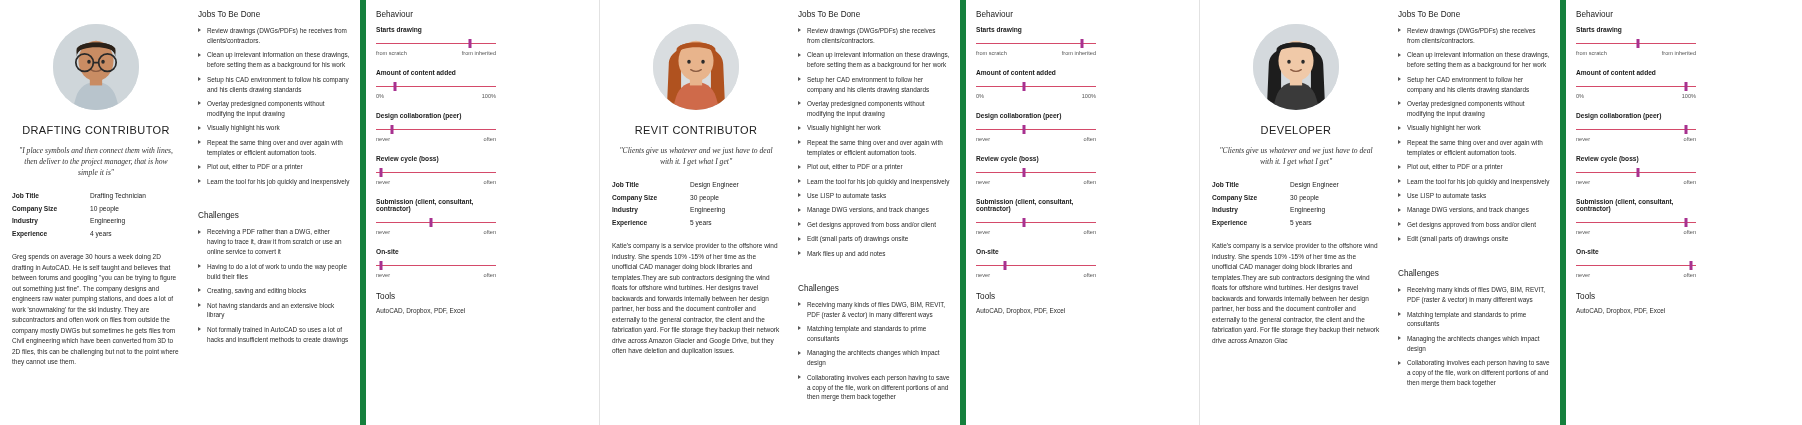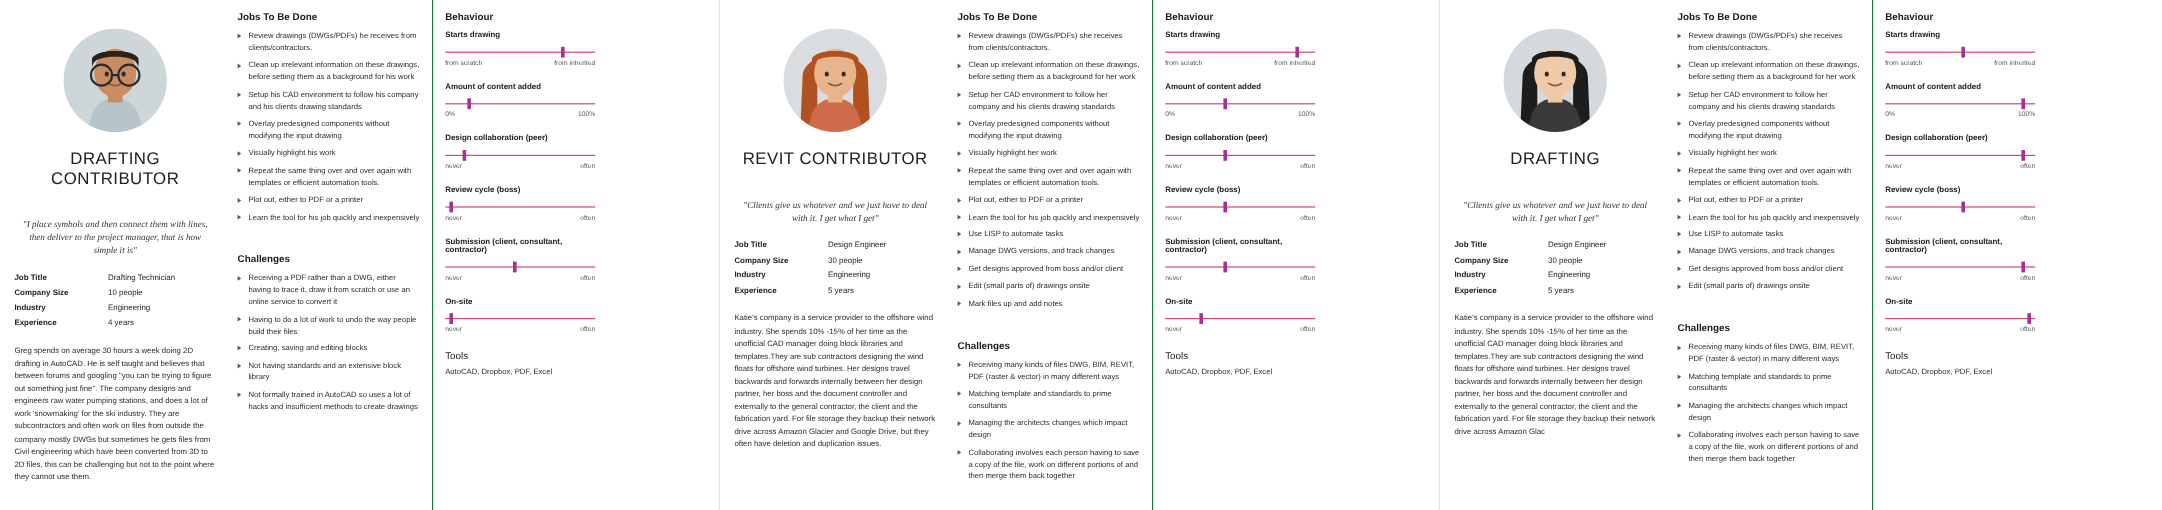--- a/index.html
+++ b/index.html
@@ -42,25 +42,25 @@
   }
   .avatar {
     width: 86px; height: 86px;
     border-radius: 50%;
     position: relative;
     overflow: hidden;
     background: #d8dde0;
   }
   .persona-name {
     text-align: center;
-    font-size: 14px;
+    font-size: 11px;
     letter-spacing: .4px;
     color: #202020;
     font-weight: 400;
-    margin-bottom: 25px;
+    margin-bottom: 9px;
   }
   .quote {
     font-size: 7.6px;
     line-height: 1.45;
     font-style: italic;
     text-align: center;
     color: #333;
     padding: 0 4px;
     margin-bottom: 12px;
     font-family: "Liberation Serif", serif;
@@ -82,21 +82,21 @@
   }
 
   
   .col-jobs {
     width: 168px;
     flex: 0 0 168px;
     padding: 10px 10px 6px 6px;
   }
   .sec-title {
     font-size: 8.2px;
-    font-weight: bold;
+    font-weight: normal;
     color: #1a1a1a;
     margin-bottom: 7px;
   }
   .sec-title.spaced { margin-top: 25px; }
   ul.bullets { list-style: none; margin: 0; padding: 0; }
   ul.bullets li {
     position: relative;
     padding-left: 9px;
     font-size: 6.4px;
     line-height: 1.55;
@@ -110,21 +110,21 @@
     border-left: 3.4px solid #555;
     border-top: 2.3px solid transparent;
     border-bottom: 2.3px solid transparent;
   }
 
   
   .col-beh {
     width: 148px;
     flex: 0 0 148px;
     padding: 10px 12px 6px 10px;
-    border-left: 1px solid #15803d;
+    border-left: 6px solid #15803d;
   }
   .slider-block { margin-bottom: 13px; }
   .slider-label {
     font-size: 6.6px;
     font-weight: bold;
     color: #1a1a1a;
     margin-bottom: 6px;
   }
   .slider-track {
     position: relative;
@@ -452,21 +452,21 @@
     <ellipse cx="49" cy="42" rx="20" ry="23" fill="#f0c9a8"></ellipse>
     <path d="M27 38 C27 20 71 20 71 38 L71 30 C71 18 27 18 27 30 Z" fill="#1d1d1d"></path>
     <path d="M27 34 C30 24 68 24 71 34 L71 28 C66 19 32 19 27 28 Z" fill="#1d1d1d"></path>
     <ellipse cx="41" cy="43" rx="2" ry="2.4" fill="#2b2b2b"></ellipse>
     <ellipse cx="57" cy="43" rx="2" ry="2.4" fill="#2b2b2b"></ellipse>
     <path d="M43 52 q6 4 12 0" fill="none" stroke="#8a5a40" stroke-width="1.6" stroke-linecap="round"></path>
 
   </svg>
           </div>
         </div>
-        <div class="persona-name">DRAFTING</div>
+        <div class="persona-name">DEVELOPER</div>
         <div class="quote">"Clients give us whatever and we just have to deal with it. I get what I get"</div>
         <div class="facts">
           <div class="fact-row">
             <div class="fact-label">Job Title</div>
             <div class="fact-value">Design Engineer</div>
           </div>
           <div class="fact-row">
             <div class="fact-label">Company Size</div>
             <div class="fact-value">30 people</div>
           </div>

